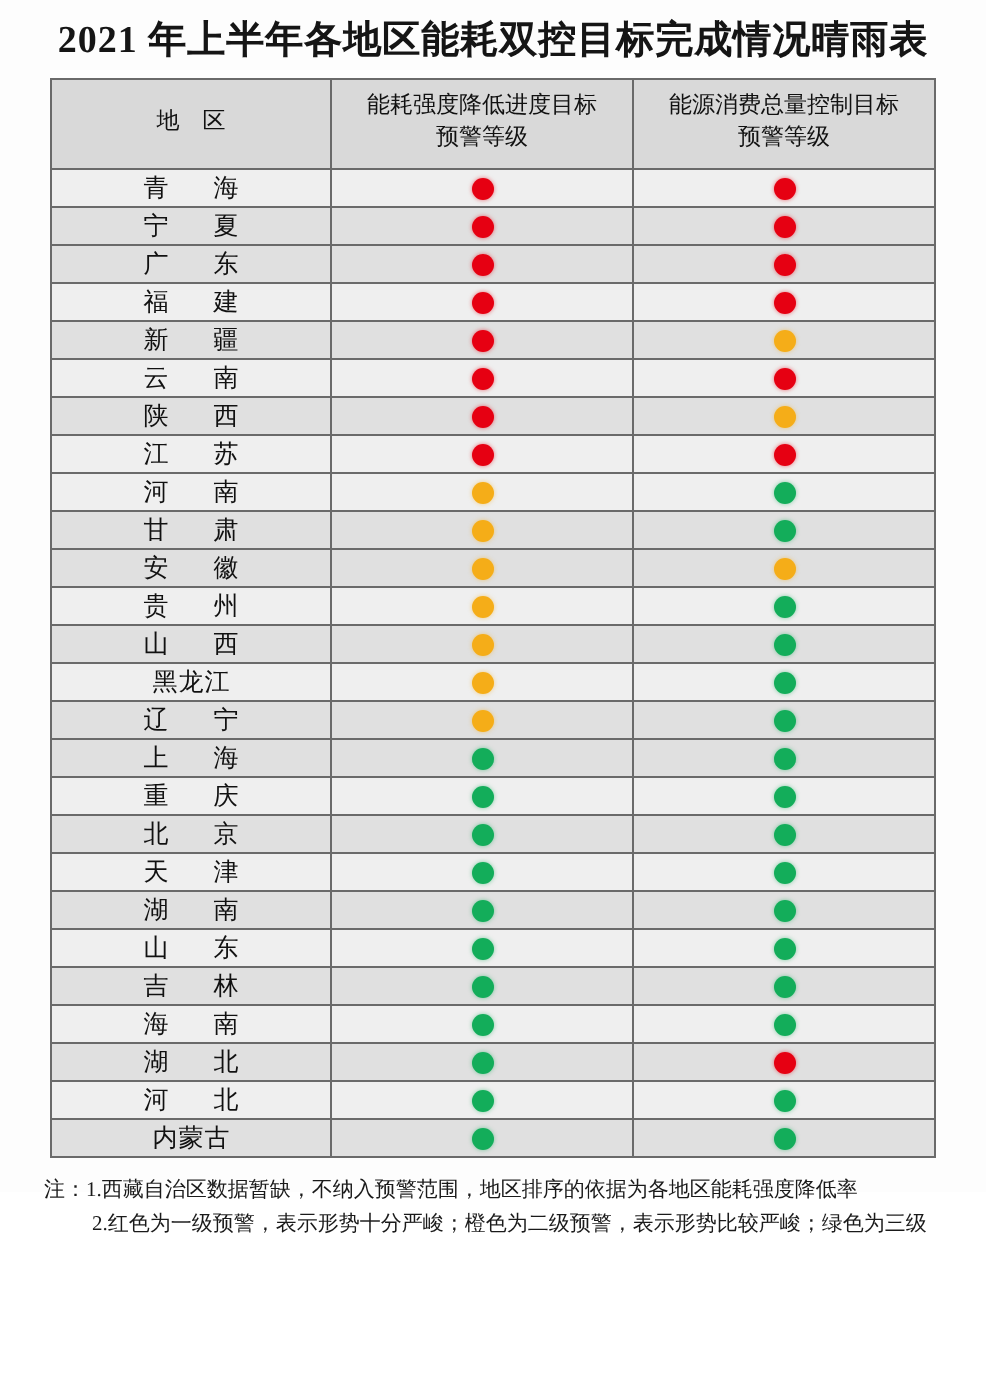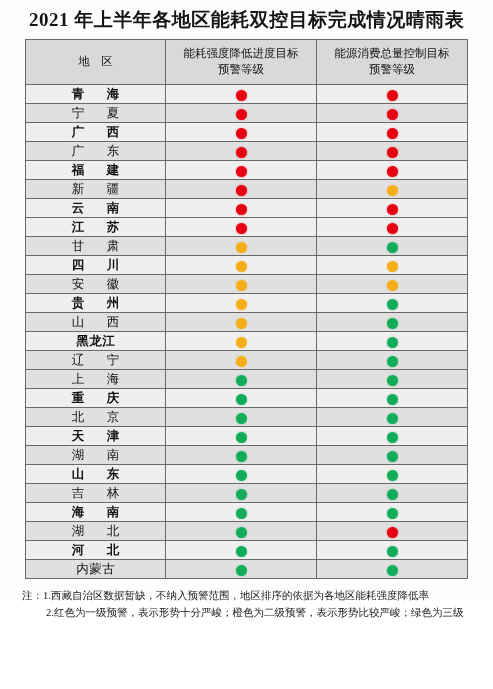--- a/index.html
+++ b/index.html
@@ -68,21 +68,21 @@
     text-indent: 5px;
     white-space: nowrap;
     font-family: "Liberation Serif", "DejaVu Serif", serif;
   }
   td.region.tight { letter-spacing: 0.5px; text-indent: 0.5px; }
   td.flag {
     text-align: center;
     height: 17px;
     vertical-align: middle;
   }
-  tr.odd td { background: #efefef; font-weight: bold; }
+  tr.odd td { background: #efefef; }
   tr.even td { background: #e0e0e0; }
   .dot {
     display: inline-block;
     width: 11px;
     height: 11px;
     border-radius: 50%;
     vertical-align: middle;
     margin-top: 1px;
   }
   .dot.red    { background: #e60012; box-shadow: 0 0 2px rgba(230,0,18,0.55); }
@@ -130,59 +130,59 @@
           <tr class="odd">
             <td class="region">青　海</td>
             <td class="flag"><span class="dot red"></span></td>
             <td class="flag"><span class="dot red"></span></td>
           </tr>
           <tr class="even">
             <td class="region">宁　夏</td>
             <td class="flag"><span class="dot red"></span></td>
             <td class="flag"><span class="dot red"></span></td>
           </tr>
-          <tr class="odd">
-            <td class="region">广　西</td>
-            <td class="flag"><span class="dot red"></span></td>
-            <td class="flag"><span class="dot red"></span></td>
-          </tr>
           <tr class="even">
             <td class="region">广　东</td>
             <td class="flag"><span class="dot red"></span></td>
             <td class="flag"><span class="dot red"></span></td>
           </tr>
           <tr class="odd">
             <td class="region">福　建</td>
             <td class="flag"><span class="dot red"></span></td>
             <td class="flag"><span class="dot red"></span></td>
           </tr>
           <tr class="even">
             <td class="region">新　疆</td>
             <td class="flag"><span class="dot red"></span></td>
             <td class="flag"><span class="dot orange"></span></td>
           </tr>
           <tr class="odd">
             <td class="region">云　南</td>
             <td class="flag"><span class="dot red"></span></td>
             <td class="flag"><span class="dot red"></span></td>
           </tr>
+          <tr class="even">
+            <td class="region">陕　西</td>
+            <td class="flag"><span class="dot red"></span></td>
+            <td class="flag"><span class="dot orange"></span></td>
+          </tr>
           <tr class="odd">
             <td class="region">江　苏</td>
             <td class="flag"><span class="dot red"></span></td>
             <td class="flag"><span class="dot red"></span></td>
           </tr>
+          <tr class="odd">
+            <td class="region">河　南</td>
+            <td class="flag"><span class="dot orange"></span></td>
+            <td class="flag"><span class="dot green"></span></td>
+          </tr>
           <tr class="even">
             <td class="region">甘　肃</td>
             <td class="flag"><span class="dot orange"></span></td>
             <td class="flag"><span class="dot green"></span></td>
-          </tr>
-          <tr class="odd">
-            <td class="region">四　川</td>
-            <td class="flag"><span class="dot orange"></span></td>
-            <td class="flag"><span class="dot orange"></span></td>
           </tr>
           <tr class="even">
             <td class="region">安　徽</td>
             <td class="flag"><span class="dot orange"></span></td>
             <td class="flag"><span class="dot orange"></span></td>
           </tr>
           <tr class="odd">
             <td class="region">贵　州</td>
             <td class="flag"><span class="dot orange"></span></td>
             <td class="flag"><span class="dot green"></span></td>

